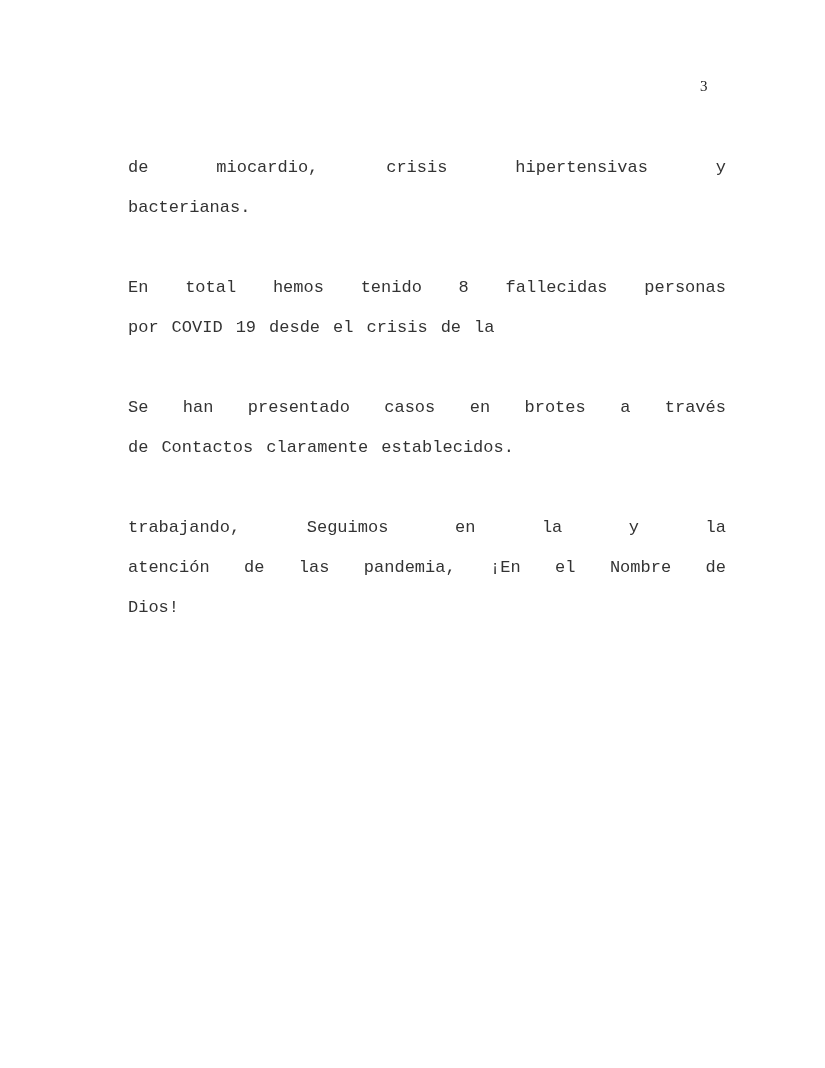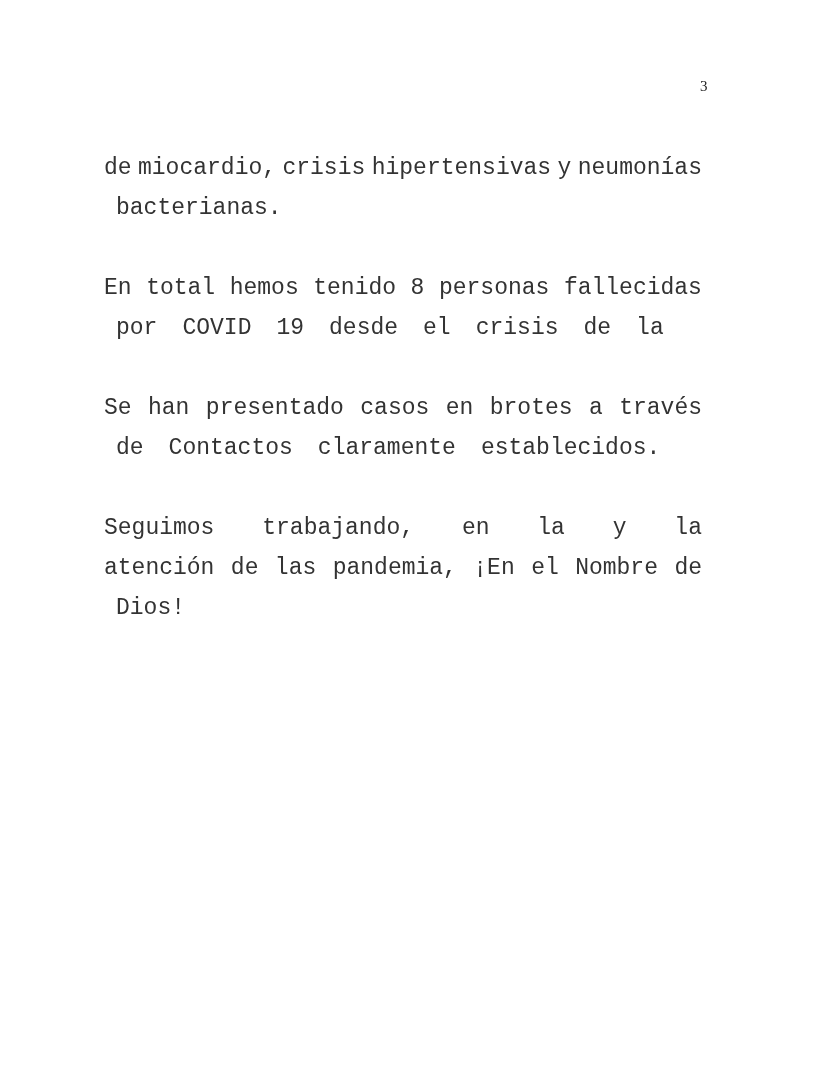--- a/index.html
+++ b/index.html
@@ -2,48 +2,48 @@
 <html><head>
   <meta charset="utf-8">
   <style>
     html, body { margin: 0; padding: 0; background: #ffffff; }
     body { width: 825px; height: 1068px; position: relative; overflow: hidden; }
     .page-number {
       position: absolute; top: 78px; left: 700px;
       font-family: "Liberation Serif", serif; font-size: 15px; color: #222;
     }
     .content {
-      position: absolute; top: 148px; left: 104px; width: 598px;
-      font-family: "Liberation Mono", monospace; font-size: 23px;
+      position: absolute; top: 148px; left: 128px; width: 598px;
+      font-family: "Liberation Mono", monospace; font-size: 17px;
       line-height: 40px; color: #333;
     }
     .line { display: flex; justify-content: space-between; white-space: pre; height: 40px; }
     .line.last { justify-content: flex-start; }
-    .line.last span { margin-right: 13px; margin-left: 12px; }
+    .line.last span { margin-right: 13px; }
     .gap { height: 40px; }
   </style>
 </head>
 <body>
 
 <div class="page-number">3</div>
 
 <div class="content" id="content">
     <div>
-      <div class="line"><span>de</span><span>miocardio,</span><span>crisis</span><span>hipertensivas</span><span>y</span><span>neumonías</span></div>
+      <div class="line"><span>de</span><span>miocardio,</span><span>crisis</span><span>hipertensivas</span><span>y</span></div>
       <div class="line last"><span>bacterianas.</span></div>
     </div>
     <div class="gap"></div>
     <div>
-      <div class="line"><span>En</span><span>total</span><span>hemos</span><span>tenido</span><span>8</span><span>personas</span><span>fallecidas</span></div>
+      <div class="line"><span>En</span><span>total</span><span>hemos</span><span>tenido</span><span>8</span><span>fallecidas</span><span>personas</span></div>
       <div class="line last"><span>por</span><span>COVID</span><span>19</span><span>desde</span><span>el</span><span>crisis</span><span>de</span><span>la</span></div>
     </div>
     <div class="gap"></div>
     <div>
       <div class="line"><span>Se</span><span>han</span><span>presentado</span><span>casos</span><span>en</span><span>brotes</span><span>a</span><span>través</span></div>
       <div class="line last"><span>de</span><span>Contactos</span><span>claramente</span><span>establecidos.</span></div>
     </div>
     <div class="gap"></div>
     <div>
-      <div class="line"><span>Seguimos</span><span>trabajando,</span><span>en</span><span>la</span><span>y</span><span>la</span></div>
+      <div class="line"><span>trabajando,</span><span>Seguimos</span><span>en</span><span>la</span><span>y</span><span>la</span></div>
       <div class="line"><span>atención</span><span>de</span><span>las</span><span>pandemia,</span><span>¡En</span><span>el</span><span>Nombre</span><span>de</span></div>
       <div class="line last"><span>Dios!</span></div>
     </div>
   </div>
 
 </body></html>

